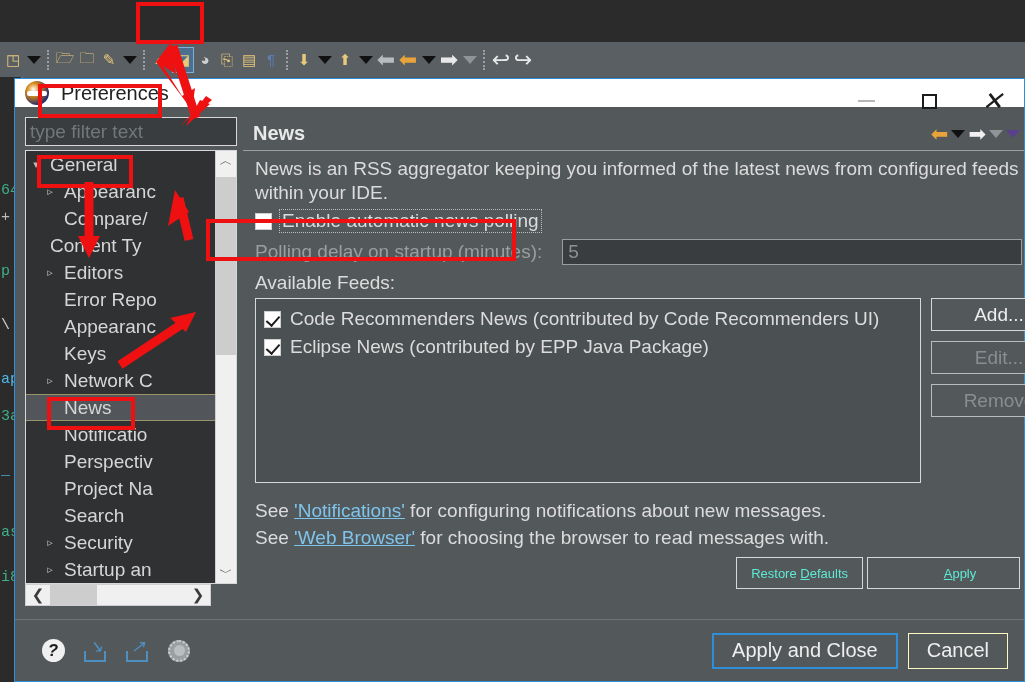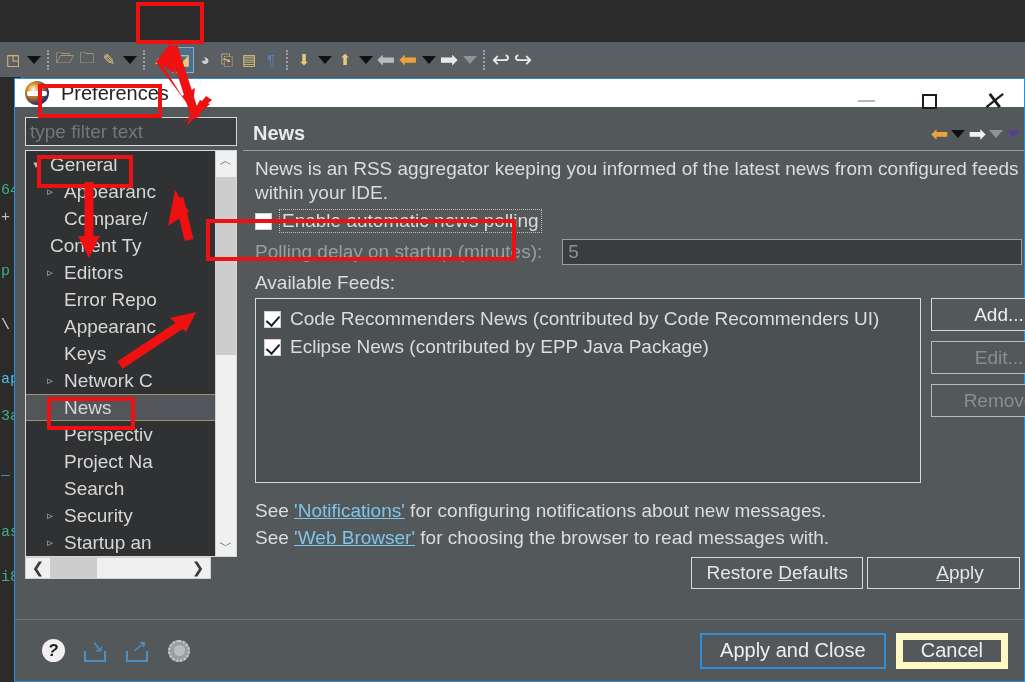--- a/index.html
+++ b/index.html
@@ -183,22 +183,22 @@
   .sbtn.disabled { color:#898e91; border-color:#b9bcbe; }
 
   .links { margin-top: 14px; }
   .link-line { font-size:19px; color:#dcdcdc; line-height: 27px; white-space:nowrap; }
   .lnk { color:#7fc4ea; text-decoration: underline; }
 
   .page-bottom-btns {
     display:flex; justify-content:flex-end; gap: 0px; margin-top: 6px; padding-right: 2px;
   }
   .pbtn {
-    height: 32px; background:#53585b; border:1px solid #d8d8d8; color:#e5e5e5;
-    font-size:19px; display:flex; align-items:center; justify-content:center;
+    height: 32px; background:#53585b; border:1px solid #d8d8d8; color:#5eead4;
+    font-size:13px; display:flex; align-items:center; justify-content:center;
     padding: 0 14px; font-family:"Liberation Sans", sans-serif;
   }
   .pbtn.apply { width: 153px; margin-left: 4px; padding-left: 47px; }
   .u { text-decoration: underline; }
 
   .dlg-footer {
     height: 62px; border-top:1px solid #6d7275; display:flex; align-items:center;
     justify-content:space-between; padding: 0 16px 0 24px; flex:none;
   }
   .footer-icons { display:flex; align-items:center; gap: 14px; }
@@ -214,21 +214,21 @@
   }
   .imp-exp .arr { position:absolute; font-size:17px; color:#4f8fc0; line-height:1; }
   .gear-c {
     width:22px;height:22px;border-radius:50%;background:#9a9fa2;
     border:2px dotted #cfcfcf; display:flex;align-items:center;justify-content:center;
   }
   .gear-c::after{content:"";width:11px;height:11px;border-radius:50%;background:#b9bec1;}
 
   .footer-btns { display:flex; gap: 10px; }
   .fbtn {
-    height: 36px; background:#53585b; border:7px solid #fef9c3; color:#eeeeee;
+    height: 36px; background:#53585b; border:1px solid #fef9c3; color:#eeeeee;
     font-size:20px; display:flex; align-items:center; justify-content:center;
     padding: 0 18px; font-family:"Liberation Sans", sans-serif;
   }
   .fbtn.focus { border:2px solid #2e8fd8; }
 
   
   .ann { position:absolute; border: 4px solid #ef1111; pointer-events:none; z-index: 50; }
   .ann-arrow { position:absolute; z-index: 51; pointer-events:none; }
 </style>
 </head>
@@ -370,20 +370,24 @@
                   <span class="twisty"></span>
                   <span class="tree-label indent-0">Keys</span>
                 </div>
                 <div class="tree-item" style="padding-left: 14px;">
                   <span class="twisty">▹</span>
                   <span class="tree-label indent-0">Network C</span>
                 </div>
                 <div class="tree-item sel" style="padding-left: 14px;">
                   <span class="twisty"></span>
                   <span class="tree-label indent-0">News</span>
+                </div>
+                <div class="tree-item" style="padding-left: 14px;">
+                  <span class="twisty"></span>
+                  <span class="tree-label indent-0">Notificatio</span>
                 </div>
                 <div class="tree-item" style="padding-left: 14px;">
                   <span class="twisty"></span>
                   <span class="tree-label indent-0">Perspectiv</span>
                 </div>
                 <div class="tree-item" style="padding-left: 14px;">
                   <span class="twisty"></span>
                   <span class="tree-label indent-0">Project Na</span>
                 </div>
                 <div class="tree-item" style="padding-left: 14px;">

